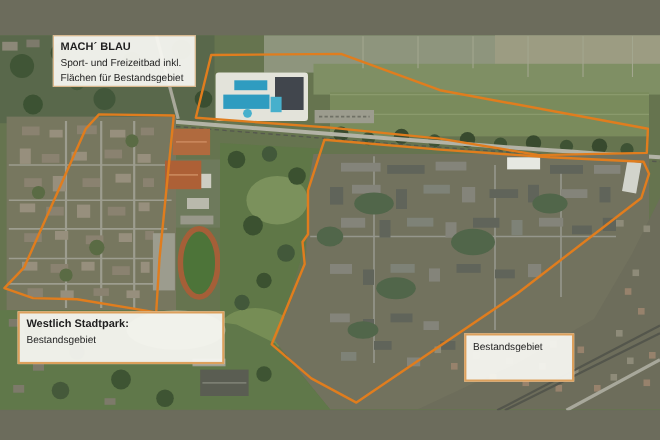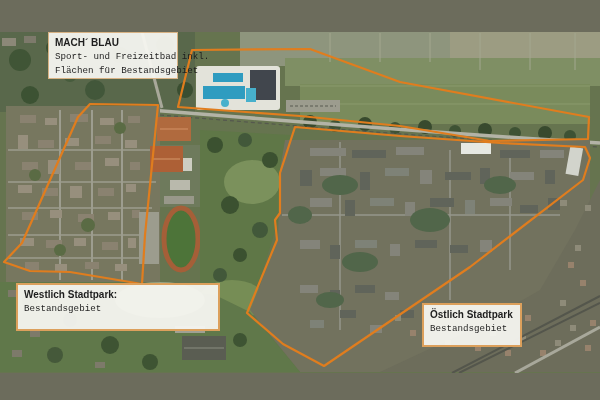--- a/index.html
+++ b/index.html
@@ -15,23 +15,23 @@
   .label-box{
     position:absolute;
     background:rgba(246,245,240,0.95);
     color:#1e1e1e;
     padding:3px 6px 4px 6px;
     line-height:14px;
     box-sizing:border-box;
     z-index:5;
   }
   .label-box .t{font-weight:700;font-size:10px;white-space:nowrap;}
-  .label-box .l{font-size:9.2px;white-space:nowrap;font-family:Liberation Mono, monospace;}
+  .label-box .l{font-size:9.2px;white-space:nowrap;}
   #box-mach{left:48px;top:32px;width:130px;height:47px;border:1px solid #d8b283;}
-  #box-west{left:16px;top:283px;width:204px;height:48px;border:2px solid #dca05c;}
+  #box-west{left:16px;top:283px;width:188px;height:48px;border:2px solid #dca05c;}
   #box-east{left:422px;top:303px;width:100px;height:44px;border:2px solid #dca05c;}
 </style>
 </head>
 <body>
 
 <div id="stage">
 
 <svg id="map-svg" width="600" height="400" viewBox="0 0 600 400">
   <defs>
     <clipPath id="photoClip">
@@ -308,17 +308,16 @@
   <div class="l">Sport- und Freizeitbad inkl.</div>
   <div class="l">Flächen für Bestandsgebiet</div>
 </div>
 
 <div class="label-box" id="box-west">
   <div class="t">Westlich Stadtpark:</div>
   <div class="l">Bestandsgebiet</div>
 </div>
 
 <div class="label-box" id="box-east">
-  <div class="t">Östlich Stadtpark</div>
   <div class="l">Bestandsgebiet</div>
 </div>
 
 </div>
 
 </body></html>

